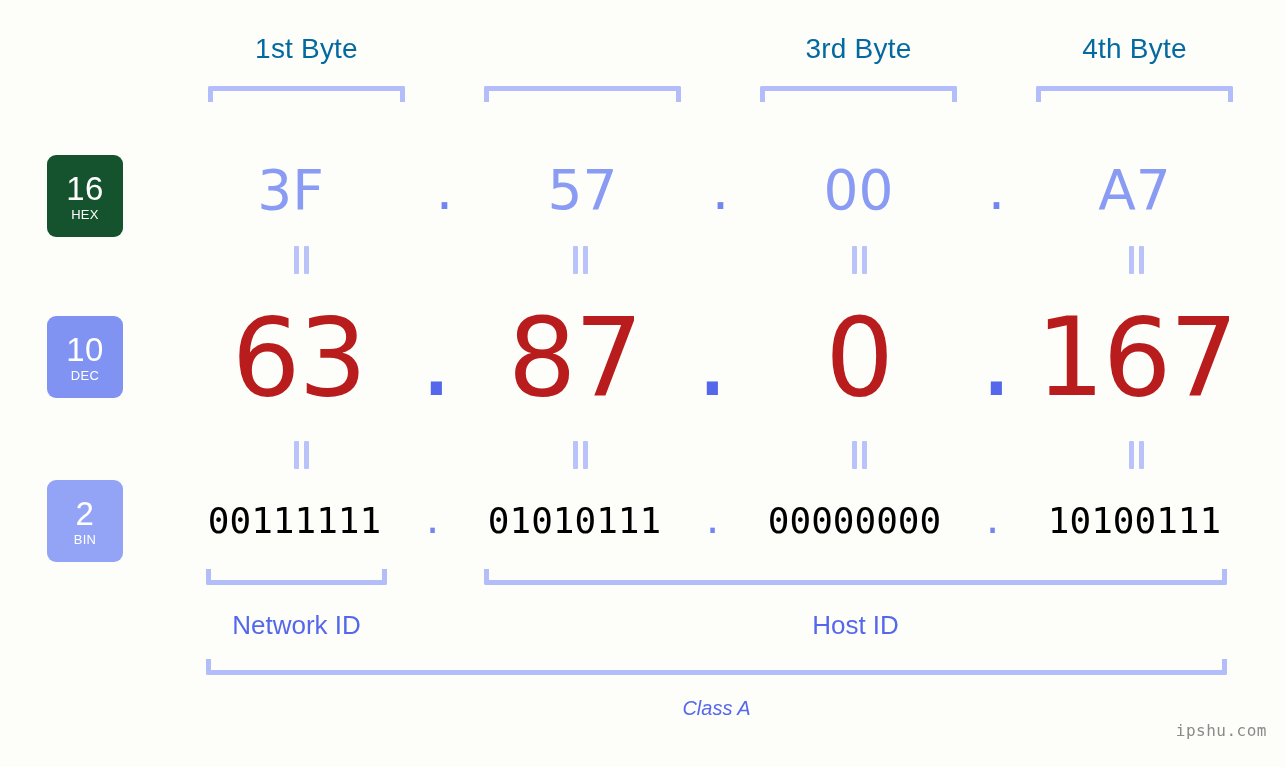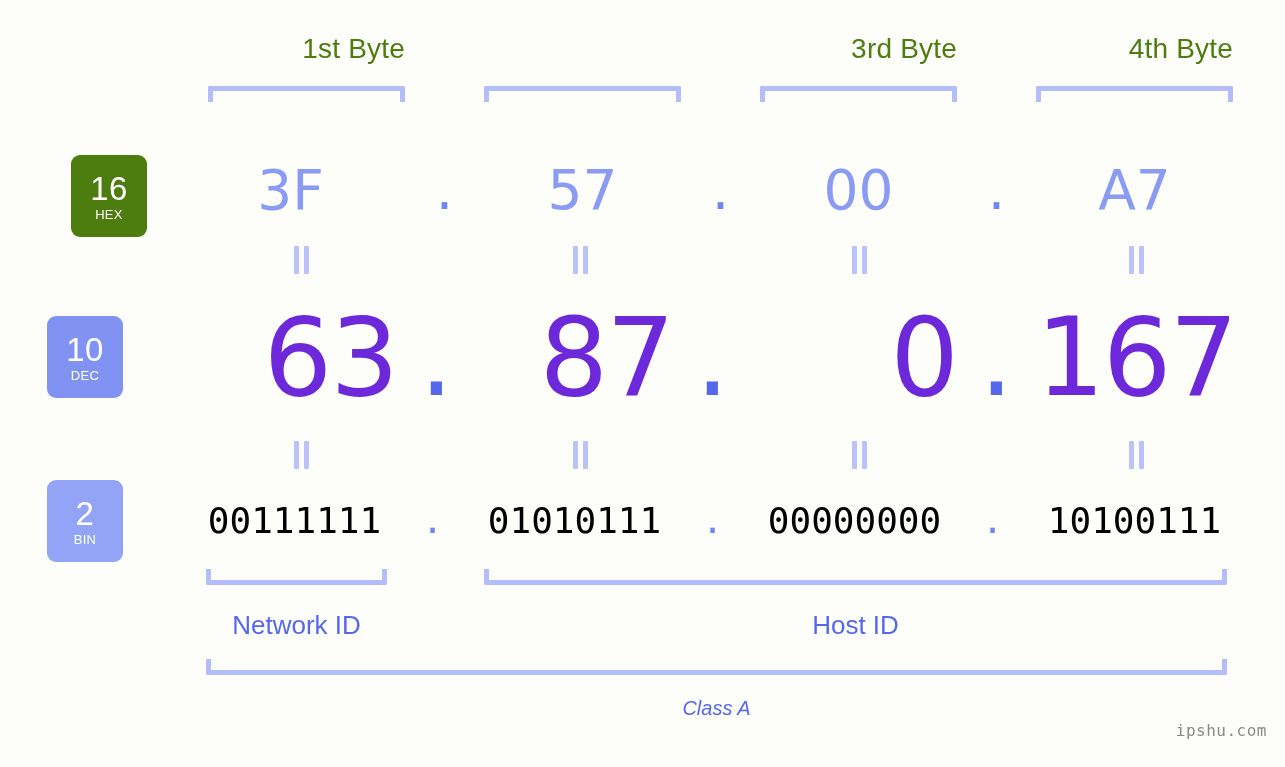--- a/index.html
+++ b/index.html
@@ -20,23 +20,23 @@
   .stage {
     position: relative;
     width: 1285px;
     height: 767px;
   }
 
   
   .byte-label {
     position: absolute;
     top: 33px;
-    text-align: right;
+    text-align: center;
     font-size: 28px;
-    color: #4d7c0f;
+    color: #0369a1;
     letter-spacing: 0.2px;
     white-space: nowrap;
   }
 
   
   .bracket-down {
     position: absolute;
     top: 86px;
     height: 16px;
     border-top: 5px solid #b3bdf9;
@@ -74,21 +74,21 @@
     font-weight: 400;
     letter-spacing: 0.5px;
   }
   .base-badge .name {
     font-size: 13px;
     font-weight: 400;
     margin-top: 3px;
     letter-spacing: 0.3px;
   }
 
-  .badge-hex { background: #4d7c0f; top: 155px; margin-left: 24px; }
+  .badge-hex { background: #14532d; top: 155px; }
   .badge-dec { background: #8093f3; top: 316px; }
   .badge-bin { background: #93a4f7; top: 480px; }
 
   
   .row-cell {
     position: absolute;
     text-align: center;
     white-space: nowrap;
   }
 
@@ -111,25 +111,24 @@
     font-size: 55px;
     color: #7186f1;
     top: 155px;
     line-height: 70px;
   }
 
   
   .dec-val {
     font-family: "DejaVu Sans", sans-serif;
     font-size: 108px;
-    color: #6d28d9;
+    color: #b91c1c;
     top: 295px;
     line-height: 126px;
     letter-spacing: -2px;
-    text-align: right;
   }
   .dec-dot {
     font-family: "DejaVu Sans", sans-serif;
     font-size: 108px;
     color: #5568ec;
     top: 295px;
     line-height: 126px;
   }
 
   

